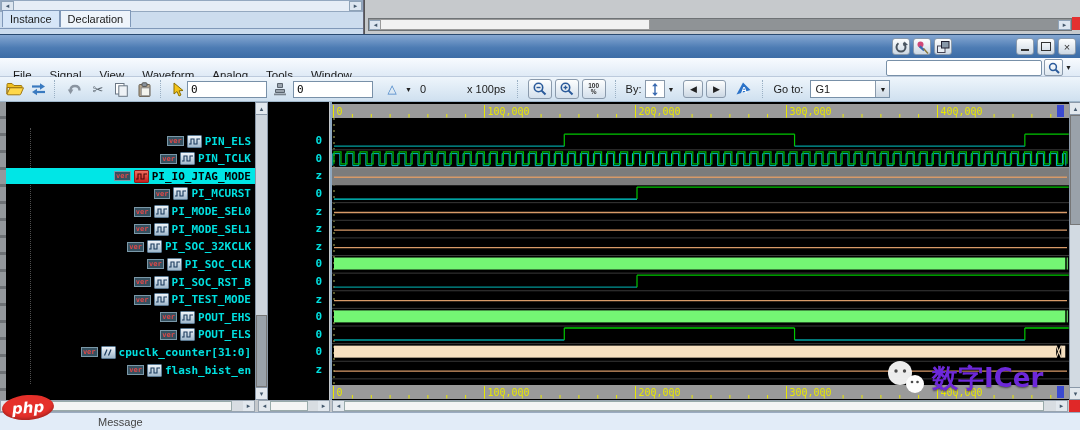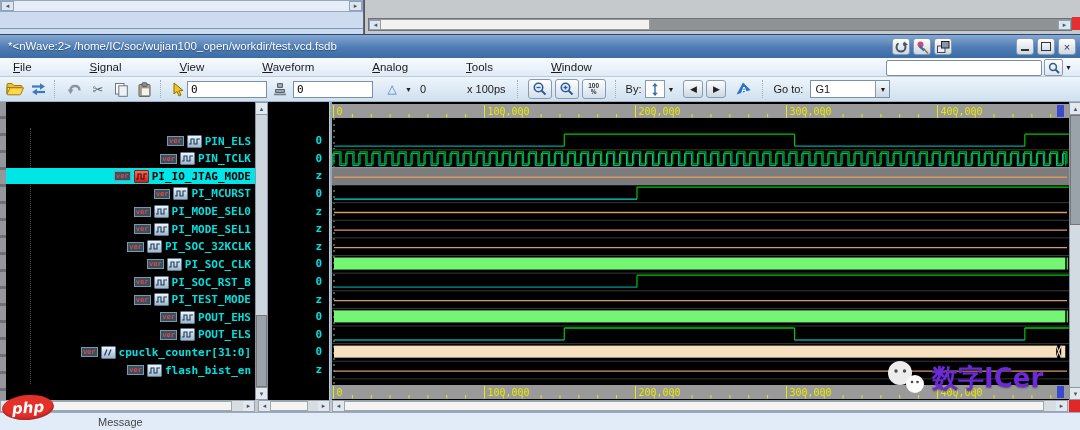--- a/index.html
+++ b/index.html
@@ -22,21 +22,21 @@
             background:linear-gradient(#86a8d2,#4d7cb4 55%,#3c6ca6);border-top:1px solid #2a4a70;box-sizing:border-box;}
   .title{position:absolute;left:8px;top:5px;color:#fff;font-size:11.5px;text-shadow:0 1px 1px rgba(0,0,0,.4);}
   .tbgrp{position:absolute;top:3px;display:flex;gap:3px;}
   .tbbtn{width:18px;height:17px;background:linear-gradient(#fdfefe,#ccd8e4);border:1px solid #8a9aac;border-radius:3px;
          display:flex;align-items:center;justify-content:center;box-sizing:border-box;font-size:11px;color:#333;}
   .maxglyph{width:8px;height:7px;border:1.6px solid #333;}
   .minglyph{width:8px;height:2px;background:#333;margin-top:7px;}
   
   .menubar{position:absolute;left:0;top:58px;width:1080px;height:19px;
            background:linear-gradient(#f8fbff,#dfeaf6);border-bottom:1px solid #bccadc;box-sizing:border-box;}
-  #menu-items{position:absolute;left:4px;top:0;display:flex;gap:40px;}
+  #menu-items{position:absolute;left:4px;top:8px;display:flex;}
   .mi{padding:3px 9px 0 9px;font-size:11.5px;height:16px;}
   .searchwrap{position:absolute;right:8px;top:1px;display:flex;align-items:center;gap:2px;}
   .searchwrap input{width:148px;height:12px;border:1px solid #7890a8;border-radius:2px;font-size:10px;padding:1px 3px;}
   .magbtn{width:17px;height:15px;background:linear-gradient(#fff,#dde7f0);border:1px solid #8a9aac;border-radius:2px;display:flex;align-items:center;justify-content:center;}
   .ddarrow{font-size:7px;color:#222;}
   
   .toolbar{position:absolute;left:0;top:77px;width:1080px;height:25px;
            background:linear-gradient(#eef5fb,#cfe0ef);border-bottom:1px solid #9fb6ca;box-sizing:border-box;
            display:flex;align-items:center;padding:0 5px;gap:3px;}
   .ticon{display:flex;align-items:center;justify-content:center;width:20px;height:20px;}
@@ -101,33 +101,36 @@
 </head>
 <body>
 
 <div id="root">
 
   <div class="bgtl">
     <div class="hsb">
       <span class="sbarr" style="left:0;">◂</span>
       <span class="sbarr" style="right:0;">▸</span>
     </div>
+    <div class="tabs">
+      <div class="tab active">Instance</div>
+      <div class="tab">Declaration</div>
+    </div>
     <div class="bgtl-line"></div>
   </div>
   <div class="bgtr">
     <div class="sb">
       <span class="sbarr" style="left:0;top:1px;">◂</span>
       <div class="thumb"></div>
       <span class="sbarr" style="right:0;top:1px;">▸</span>
     </div>
     <div class="redsq"></div>
   </div>
 
   <div class="titlebar">
-    <span class="title">*&lt;nWave:2&gt; /home/IC/soc/wujian100_open/workdir/test.vcd.fsdb</span>
     <span class="tbgrp" style="right:128px;">
       <span class="tbbtn">
         <svg width="14" height="14">
             <circle cx="7" cy="7" r="4.5" fill="none" stroke="#4a5560" stroke-width="2" stroke-dasharray="18 5"></circle>
             <polygon points="10.5,1.5 14,5 9,5.8" fill="#4a5560"></polygon>
           </svg>
       </span>
       <span class="tbbtn">
         <svg width="14" height="14">
             <circle cx="5.5" cy="4.5" r="3" fill="#d04878"></circle>

